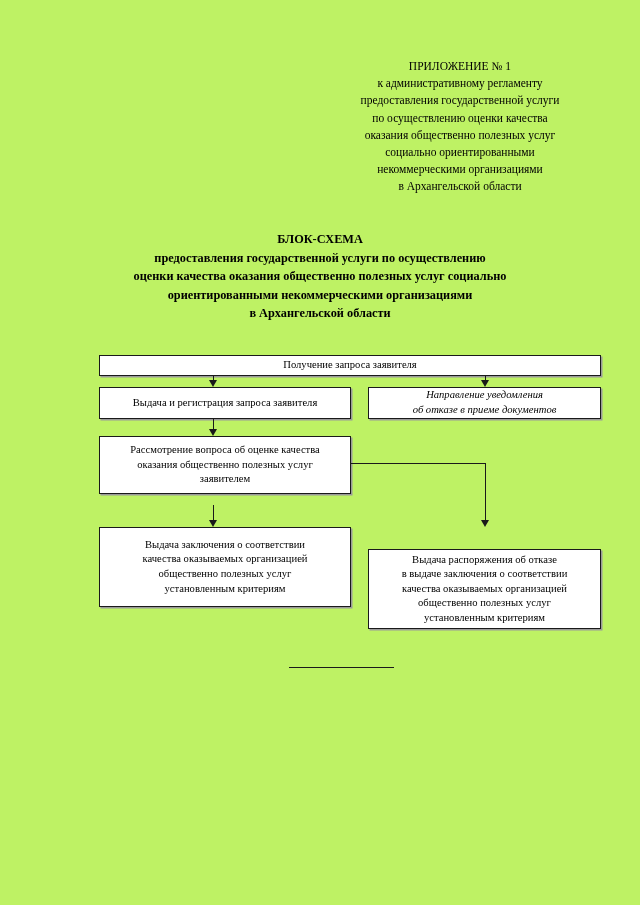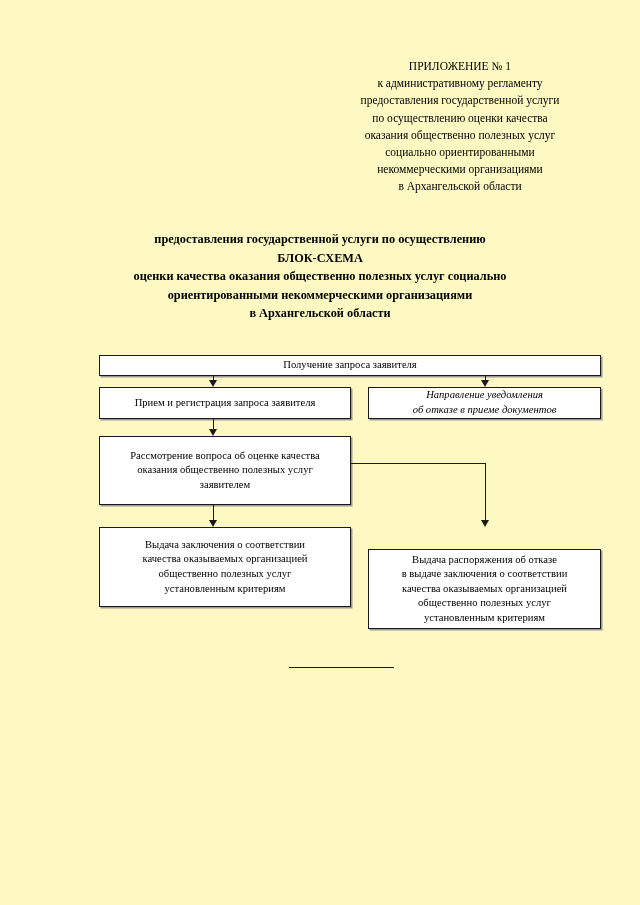--- a/index.html
+++ b/index.html
@@ -8,21 +8,21 @@
     background: #ffffff;
   }
   body {
     font-family: "Liberation Serif", "DejaVu Serif", serif;
     color: #000000;
   }
   #page {
     position: relative;
     width: 640px;
     height: 905px;
-    background: #fef9c3;
+    background: #bef264;
     overflow: hidden;
   }
 
   
   #appendix-header {
     position: absolute;
     left: 300px;
     top: 58px;
     width: 320px;
     text-align: center;
@@ -66,21 +66,21 @@
     padding: 2px 16px;
     box-shadow: 1.5px 1.5px 0 #9a9a9a;
   }
   .node .txt { width: 100%; }
   .node .txt span { display: block; white-space: nowrap; }
 
   
   #node-receive      { left: 99px;  top: 355px; width: 502px; height: 21px; }
   #node-register     { left: 99px;  top: 387px; width: 252px; height: 32px; }
   #node-refusal      { left: 368px; top: 387px; width: 233px; height: 32px; font-style: italic; }
-  #node-review       { left: 99px;  top: 436px; width: 252px; height: 69px; }
+  #node-review       { left: 99px;  top: 436px; width: 252px; height: 58px; }
   #node-issue        { left: 99px;  top: 527px; width: 252px; height: 80px; align-items: center; }
   #node-deny         { left: 368px; top: 549px; width: 233px; height: 80px; }
 
   
   .vline {
     position: absolute;
     width: 1px;
     background: #1a1a1a;
   }
   .hline {
@@ -134,38 +134,38 @@
     <div class="line">к административному регламенту</div>
     <div class="line">предоставления государственной услуги</div>
     <div class="line">по осуществлению оценки качества</div>
     <div class="line">оказания общественно полезных услуг</div>
     <div class="line">социально ориентированными</div>
     <div class="line">некоммерческими организациями</div>
     <div class="line">в Архангельской области</div>
   </div>
 
   <div id="doc-title">
+    <div class="line">БЛОК-СХЕМА</div>
     <div class="line">предоставления государственной услуги по осуществлению</div>
-    <div class="line">БЛОК-СХЕМА</div>
     <div class="line">оценки качества оказания общественно полезных услуг социально</div>
     <div class="line">ориентированными некоммерческими организациями</div>
     <div class="line">в Архангельской области</div>
   </div>
 
   <div id="flowchart">
 
     <div class="node" id="node-receive">
       <div class="txt">
         <span>Получение запроса заявителя</span>
       </div>
     </div>
 
     <div class="node" id="node-register">
       <div class="txt">
-        <span>Прием и регистрация запроса заявителя</span>
+        <span>Выдача и регистрация запроса заявителя</span>
       </div>
     </div>
 
     <div class="node" id="node-refusal">
       <div class="txt">
         <span>Направление уведомления</span>
         <span>об отказе в приеме документов</span>
       </div>
     </div>
 

